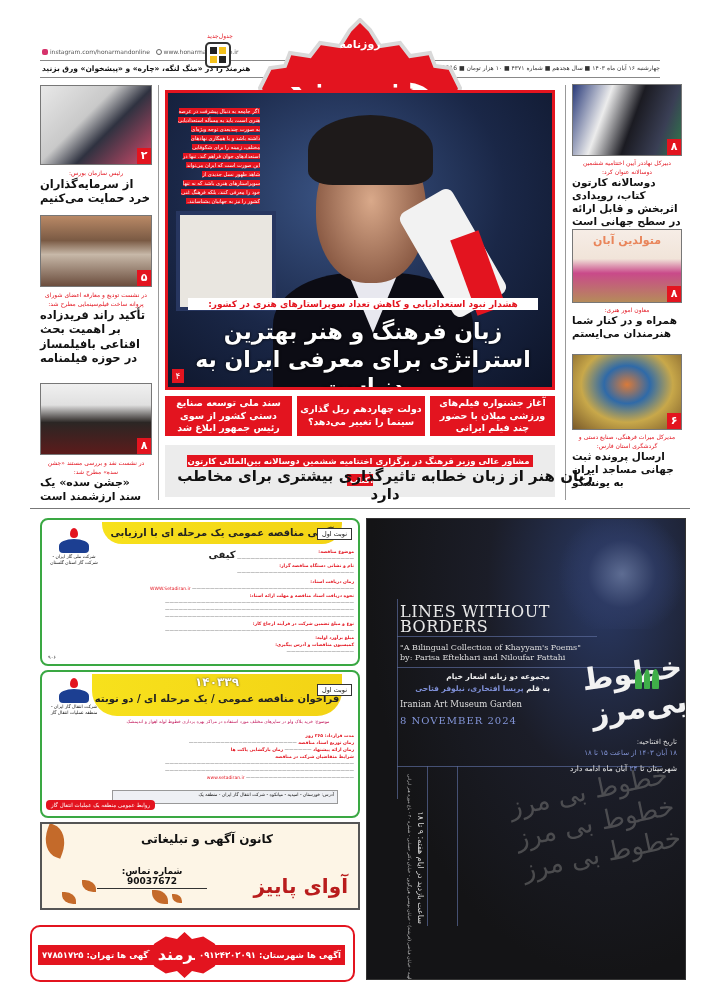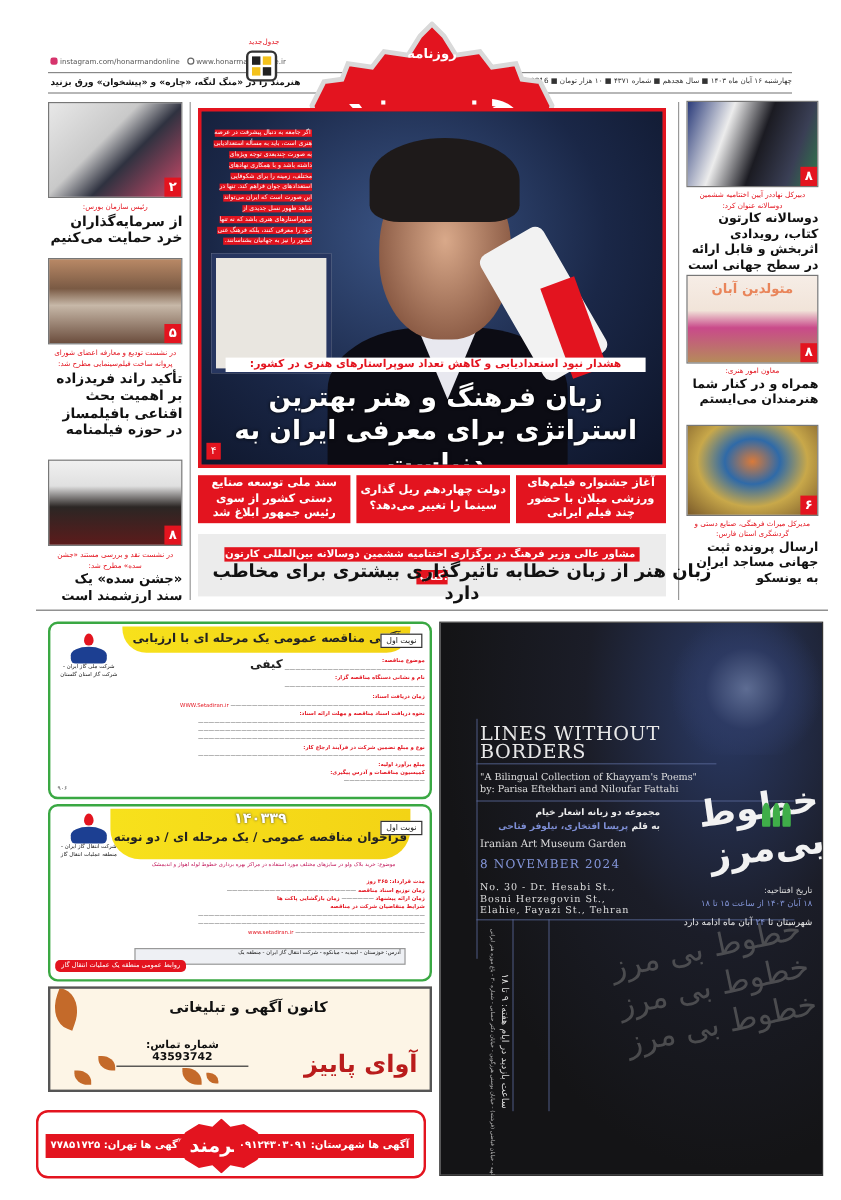--- a/index.html
+++ b/index.html
@@ -15,21 +15,21 @@
 .puzzle span{background:#222}
 .puzzle span:nth-child(2),.puzzle span:nth-child(3){background:#f4c21c}
 .puzzle-tag{left:205px;top:32px;font-size:6px;color:#e3141f;width:30px;text-align:center}
 .logo{left:240px;top:18px;width:240px;height:130px}
 
 .colline-l{left:158px;top:85px;width:1px;height:415px;background:#999}
 .colline-r{left:565px;top:85px;width:1px;height:415px;background:#999}
 .thumb{border:1px solid #777;overflow:hidden}
 .numtag{position:absolute;right:0;bottom:0;width:14px;height:16px;background:#e3141f;color:#fff;font-size:11px;font-weight:bold;text-align:center;line-height:16px}
 .kicker{font-size:6px;color:#e3141f;direction:rtl;text-align:center;line-height:1.5}
-.headline{font-weight:bold;direction:rtl;text-align:right;line-height:1.25}
+.headline{font-weight:bold;direction:rtl;text-align:left;line-height:1.25}
 
 .main-frame{left:165px;top:90px;width:390px;height:300px;border:3px solid #e3141f;background:#1d2a4a;overflow:hidden}
 .photo-bg{left:0;top:0;width:100%;height:100%;background:radial-gradient(ellipse at 45% 35%,#3b5586 0%,#1a2747 55%,#0d1428 100%)}
 .person-face{left:148px;top:40px;width:110px;height:150px;border-radius:50% 50% 45% 45%;background:radial-gradient(ellipse at 50% 45%,#d9a98a,#8a5a44 75%);}
 .person-hair{left:140px;top:22px;width:125px;height:70px;border-radius:50% 50% 20% 20%;background:#1e1a1a}
 .suit{left:105px;top:180px;width:200px;height:130px;background:#0c0c14;border-radius:40% 40% 0 0}
 .shirt{left:180px;top:180px;width:50px;height:60px;background:#e8e8ef;clip-path:polygon(0 0,100% 0,50% 100%)}
 .award-box{left:8px;top:118px;width:100px;height:100px;background:#e9e6e0;border:4px solid #273660}
 .scroll{left:255px;top:100px;width:60px;height:120px;background:#f2f2f2;transform:rotate(-30deg);border-radius:8px}
 .ribbon{left:295px;top:140px;width:30px;height:80px;background:#e3141f;transform:rotate(-20deg)}
@@ -244,21 +244,21 @@
   <div class="ad2-foot">روابط عمومی منطقه یک عملیات انتقال گاز</div>
 </div>
 
 <div class="abs ad3">
   <div class="leaf" style="left:2px;top:2px;width:22px;height:30px;transform:rotate(20deg)"></div>
   <div class="leaf" style="left:20px;top:68px;width:14px;height:12px"></div>
   <div class="leaf" style="left:40px;top:56px;width:14px;height:12px"></div>
   <div class="leaf" style="left:110px;top:66px;width:16px;height:14px"></div>
   <div class="leaf" style="left:130px;top:70px;width:10px;height:9px"></div>
   <div class="ad3-title">کانون آگهی و تبلیغاتی</div>
-  <div class="ad3-phone"><span>شماره تماس:</span> <span>43593742</span></div>
+  <div class="ad3-phone"><span>شماره تماس:</span> <span>90037672</span></div>
   <div class="ad3-brand">آوای پاییز</div>
 </div>
 
 <div class="abs bottom-ad">
   <div class="lbl" style="left:6px">آگهی ها تهران: ۷۷۸۵۱۷۲۵</div>
   <div class="bottom-logo">هنرمند</div>
   <div class="lbl" style="right:8px">آگهی ها شهرستان: ۰۹۱۲۴۳۰۳۰۹۱</div>
 </div>
 
 <div class="abs poster">
@@ -277,25 +277,20 @@
   <div class="p-sub">
       <div>"A Bilingual Collection of Khayyam's Poems"</div>
       <div>by: Parisa Eftekhari and Niloufar Fattahi</div>
     </div>
   <div class="p-fa">
       <div>مجموعه دو زبانه اشعار خیام</div>
       <div><span>به قلم</span> <span class="blue">پریسا افتخاری، نیلوفر فتاحی</span></div>
     </div>
   <div class="p-garden">Iranian Art Museum Garden</div>
   <div class="p-date">8 NOVEMBER 2024</div>
-  <div class="p-addr">
-      <div>No. 30 - Dr. Hesabi St.,</div>
-      <div>Bosni Herzegovin St.,</div>
-      <div>Elahie, Fayazi St., Tehran</div>
-    </div>
   <div class="p-callig">خطوط بی‌مرز</div>
   <div class="p-trees">
       <span></span>
       <span></span>
       <span></span>
     </div>
   <div class="p-open">
       <div>تاریخ افتتاحیه:</div>
       <div class="blue">۱۸ آبان ۱۴۰۳ از ساعت ۱۵ تا ۱۸</div>
     </div>

